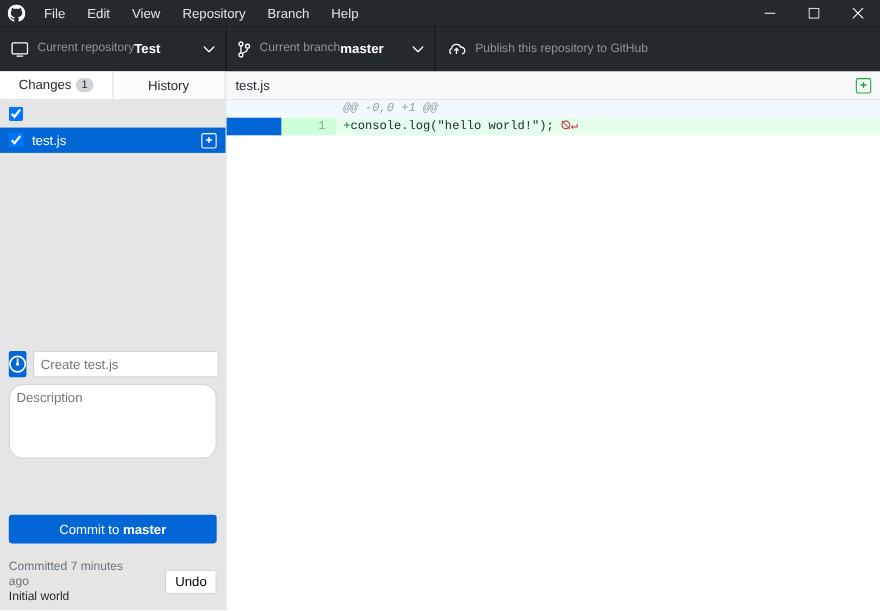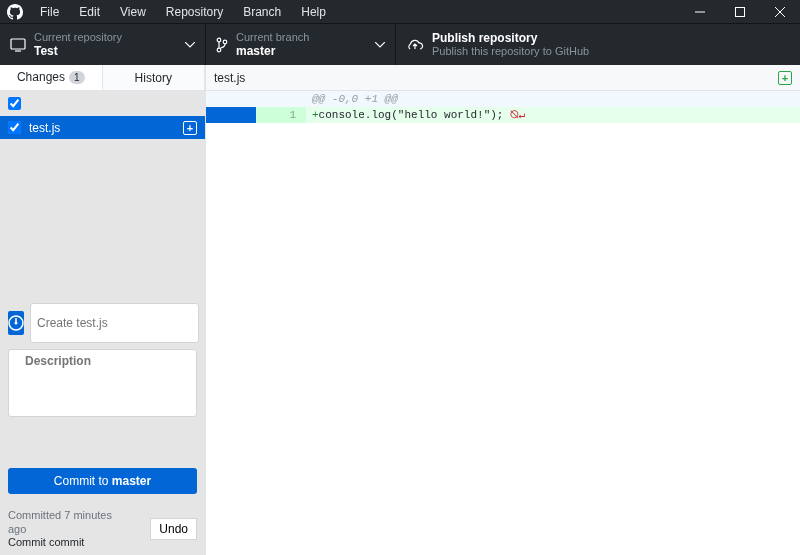--- a/index.html
+++ b/index.html
@@ -9,43 +9,43 @@
 .tb-menu { display: flex; gap: 0; }
 .tb-menu-item { padding: 4px 10px; font-size: 12px; color: #e1e4e8; cursor: default; }
 .tb-spacer { flex: 1; }
 .tb-controls { display: flex; }
 .tb-ctrl { width: 40px; height: 23px; display: flex; align-items: center; justify-content: center; }
 .subhdr { background: #24292e; height: 42px; display: flex; border-top: 1px solid #141414; }
 .subhdr-cell { border-right: 1px solid #141414; display: flex; align-items: center; padding: 0 10px; color: #fff; gap: 8px; }
 .subhdr-cell.repo { width: 206px; }
 .subhdr-cell.branch { width: 190px; }
 .subhdr-cell.publish { flex: 1; border-right: none; }
-.subhdr-text { display: flex; flex-direction: column; line-height: 1.2; flex: 1; }
+.subhdr-text { display: flex; flex-direction: row; line-height: 1.2; flex: 1; }
 .subhdr-label { font-size: 11px; color: #8b949e; }
 .subhdr-value { font-size: 12px; font-weight: 600; color: #fff; }
 .subhdr-desc { font-size: 11px; color: #8b949e; }
 .chev { width: 10px; }
 .main { display: flex; height: calc(555px - 23px - 42px); }
 .sidebar { width: 206px; border-right: 1px solid #e1e4e8; display: flex; flex-direction: column; background: #e5e5e5; }
 .tabs { display: flex; height: 26px; border-bottom: 1px solid #e1e4e8; }
 .tab { flex: 1; display: flex; align-items: center; justify-content: center; font-size: 12px; border-right: 1px solid #e1e4e8; background: #fafbfc; cursor: default; }
 .tab.active { background: #fff; border-bottom: 1px solid #fff; position: relative; top: 0; }
 .badge { background: #d1d5da; border-radius: 8px; font-size: 10px; padding: 1px 5px; margin-left: 4px; }
 .changed-header { display: flex; align-items: center; height: 25px; padding: 0 8px; border-bottom: 1px solid #e1e4e8; gap: 8px; }
 .changed-header input[type=checkbox] { margin: 0; }
 .changed-label { flex: 1; text-align: center; font-size: 12px; }
 .file-row { background: #0366d6; color: #fff; display: flex; align-items: center; height: 23px; padding: 0 8px; gap: 8px; }
 .file-row .fname { flex: 1; font-size: 12px; }
 .add-box { width: 14px; height: 14px; border: 1px solid #fff; display: flex; align-items: center; justify-content: center; font-size: 11px; font-weight: bold; border-radius: 2px; }
 .file-list { flex: 1; border-bottom: 1px solid #e1e4e8; }
 .commit-area { padding: 8px; display: flex; flex-direction: column; gap: 6px; }
 .commit-summary-row { display: flex; gap: 6px; align-items: center; }
 .avatar { width: 24px; height: 24px; background: #0366d6; border-radius: 2px; display: flex; align-items: center; justify-content: center; }
-.summary-input { flex: 1; border: 1px solid #d1d5da; border-radius: 3px; padding: 4px 6px; font-size: 12px; height: 40px; }
-.desc-input { width: 100%; border: 1px solid #d1d5da; border-radius: 3px; padding: 4px 16px; font-size: 12px; height: 68px; resize: none; font-family: inherit; font-weight: bold; }
+.summary-input { flex: 1; border: 1px solid #d1d5da; border-radius: 3px; padding: 4px 6px; font-size: 12px; height: 24px; }
+.desc-input { width: 100%; border: 1px solid #d1d5da; border-radius: 13px; padding: 4px 6px; font-size: 12px; height: 68px; resize: none; font-family: inherit; }
 .commit-btn { background: #0366d6; color: #fff; border: none; border-radius: 3px; padding: 6px; font-size: 12px; cursor: pointer; width: 100%; margin-top: 45px; }
 .commit-btn b { font-weight: 600; }
 .last-commit { padding: 6px 8px; display: flex; align-items: center; border-top: 1px solid #e1e4e8; gap: 20px; }
 .lc-text { display: flex; flex-direction: column; line-height: 1.2; flex: 1; }
 .lc-time { font-size: 11px; color: #6a737d; }
 .lc-msg { font-size: 11px; }
 .undo-btn { border: 1px solid #d1d5da; background: #fff; border-radius: 0; padding: 3px 8px; font-size: 12px; cursor: pointer; }
 .content { flex: 1; display: flex; flex-direction: column; }
 .file-tab-bar { height: 26px; background: #f6f8fa; border-bottom: 1px solid #e1e4e8; display: flex; align-items: center; padding: 0 8px; }
 .file-tab-bar .ftitle { flex: 1; font-size: 12px; }
@@ -139,21 +139,20 @@
       </span>
   </div>
   <div class="subhdr-cell publish">
     <span>
         <svg width="18" height="14" viewBox="0 0 18 14">
           <path d="M14 11 A3 3 0 1 0 13 5 A4.5 4.5 0 0 0 4.5 6 A3 3 0 0 0 4 11" fill="none" stroke="#fff" stroke-width="1.2"></path>
           <path d="M9 11 V6 M7 8 L9 6 L11 8" fill="none" stroke="#fff" stroke-width="1.2"></path>
         </svg>
       </span>
     <div class="subhdr-text">
-      <span class="subhdr-value">Publish repository</span>
       <span class="subhdr-desc">Publish this repository to GitHub</span>
     </div>
   </div>
 </div>
 
 <div class="main">
   <div class="sidebar">
     <div class="tabs">
       <div class="tab active">
         <span>Changes</span>
@@ -182,21 +181,21 @@
         <input class="summary-input" type="text" placeholder="Create test.js" style="">
       </div>
       <textarea class="desc-input" placeholder="Description" style=""></textarea>
       <button class="commit-btn">
         <span>Commit to </span><b>master</b>
       </button>
     </div>
     <div class="last-commit">
       <div class="lc-text">
         <span class="lc-time">Committed 7 minutes ago</span>
-        <span class="lc-msg">Commit commit</span>
+        <span class="lc-msg">Initial world</span>
       </div>
       <button class="undo-btn">Undo</button>
     </div>
   </div>
 
   <div class="content">
     <div class="file-tab-bar">
       <span class="ftitle">test.js</span>
       <span class="add-green">+</span>
     </div>

